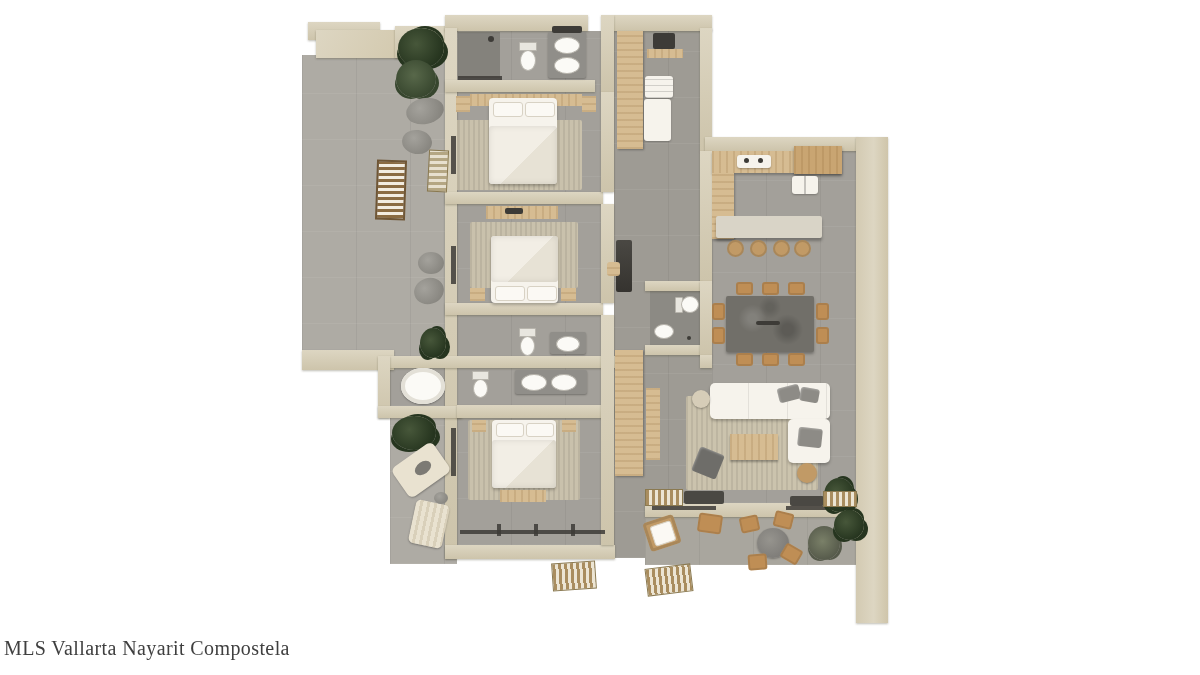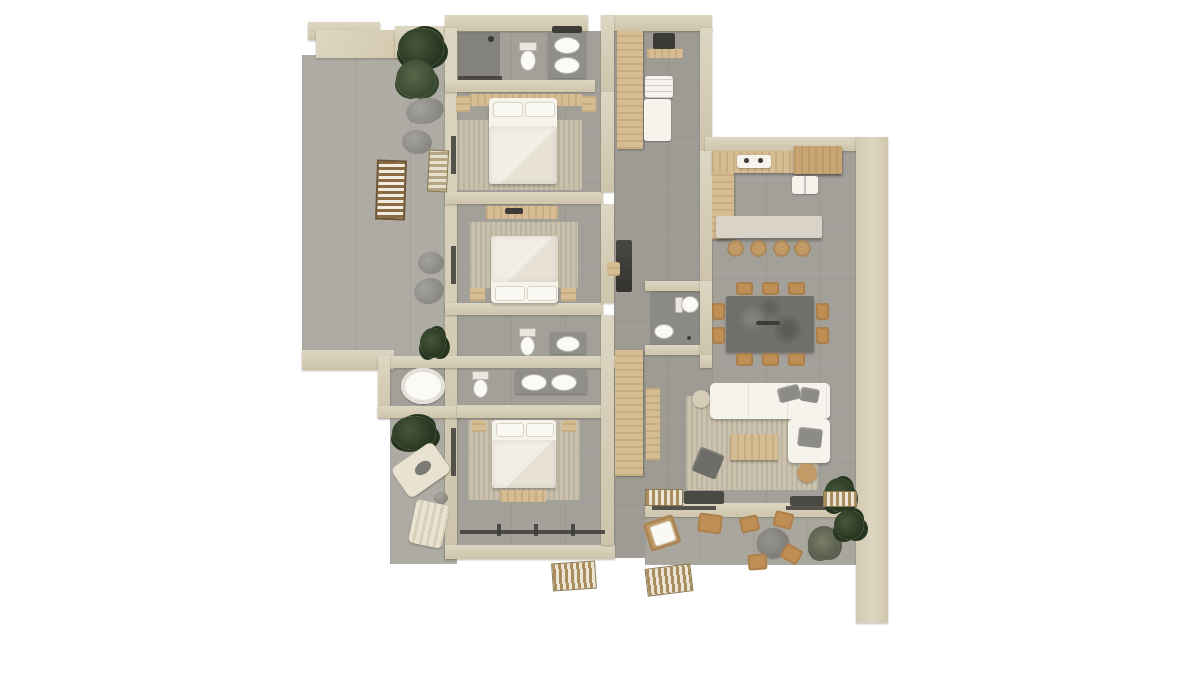--- a/index.html
+++ b/index.html
@@ -241,13 +241,14 @@
   <div class="e rock" style="left:418px;top:252px;width:26px;height:22px;"></div>
   <div class="e rock" style="left:414px;top:278px;width:30px;height:26px;transform:rotate(-18deg);"></div>
   <div class="e plant" style="left:420px;top:328px;width:26px;height:30px;"></div>
 
   <div class="e plant" style="left:392px;top:416px;width:44px;height:34px;"></div>
   <div class="e" style="left:396px;top:452px;width:50px;height:36px;transform:rotate(-35deg);background:#e9e2d0;border-radius:6px;box-shadow:0 1px 2px rgba(0,0,0,.3);"></div>
   <div class="e" style="left:414px;top:462px;width:18px;height:12px;transform:rotate(-35deg);border-radius:50%;background:#7c7a74;"></div>
   <div class="e" style="left:412px;top:502px;width:34px;height:44px;transform:rotate(12deg);background:repeating-linear-gradient(90deg,#e9e2d0 0 4px,#d9d0ba 4px 7px);border-radius:5px;box-shadow:0 1px 2px rgba(0,0,0,.3);"></div>
   <div class="e rock" style="left:434px;top:492px;width:14px;height:12px;"></div>
 
+  <div class="e" id="watermark">MLS Vallarta Nayarit Compostela</div>
 </div>
 
 </body></html>

